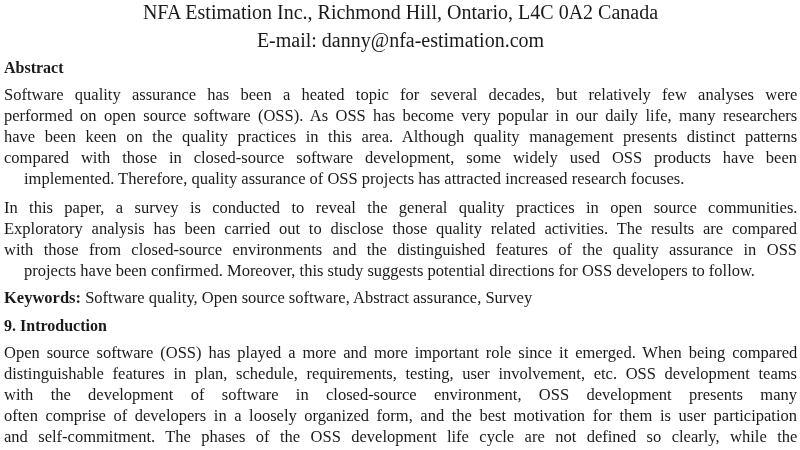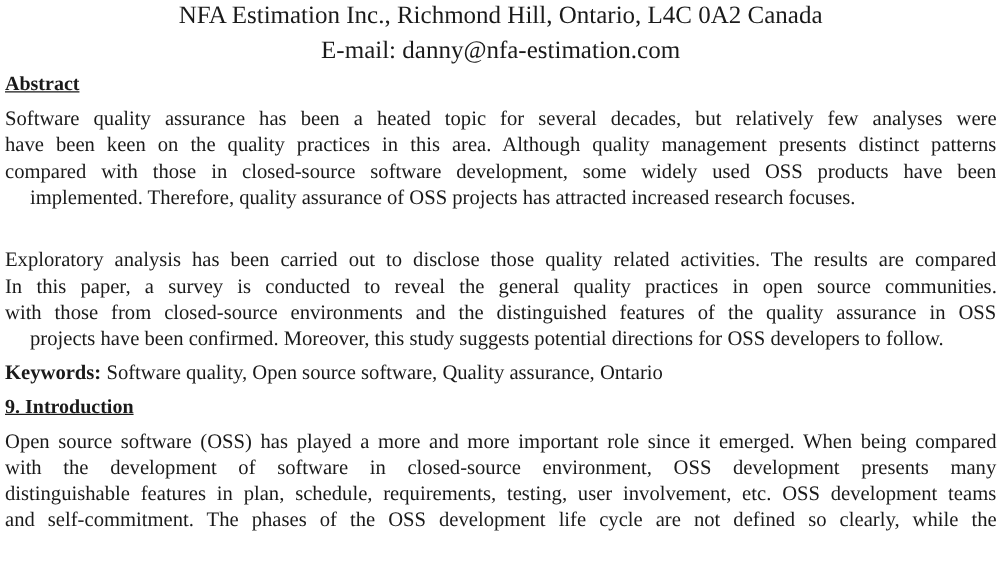--- a/index.html
+++ b/index.html
@@ -29,21 +29,20 @@
     }
     .affil { position: absolute; left: 0; width: 793px; top: 2px; }
     .email { position: absolute; left: 0; width: 793px; top: 30px; text-align: center; }
     .heading {
       position: absolute;
       left: 0;
       font-weight: bold;
       font-size: 16px;
       line-height: 20px;
       white-space: nowrap;
-      text-decoration: underline;
     }
     .h-abstract { top: 58px; }
     .h-intro { top: 316px; }
     .para {
       position: absolute;
       left: 0;
       width: 793px;
       font-size: 16.5px;
       line-height: 21px;
     }
@@ -77,38 +76,40 @@
 
 <div class="page">
 
   <div class="center-line affil">NFA Estimation Inc., Richmond Hill, Ontario, L4C 0A2 Canada</div>
   <div class="center-line email">E-mail: danny@nfa-estimation.com</div>
 
   <div class="heading h-abstract">Abstract</div>
 
   <div class="para p1">
     <span class="line" style="display: block; text-align: left; word-spacing: 7.13333px;">Software quality assurance has been a heated topic for several decades, but relatively few analyses were</span>
+    <span class="line" style="display: block; text-align: left; word-spacing: 3.23529px;">performed on open source software (OSS). As OSS has become very popular in our daily life, many researchers</span>
     <span class="line" style="display: block; text-align: left; word-spacing: 5.46667px;">have been keen on the quality practices in this area. Although quality management presents distinct patterns</span>
     <span class="line" style="display: block; text-align: center; word-spacing: 7.76923px;">compared with those in closed-source software development, some widely used OSS products have been</span>
     <span class="line last">implemented. Therefore, quality assurance of OSS projects has attracted increased research focuses.</span>
   </div>
 
   <div class="para p2">
+    <span class="line" style="display: block; text-align: left; word-spacing: 7.25px;">In this paper, a survey is conducted to reveal the general quality practices in open source communities.</span>
     <span class="line" style="display: block; text-align: left; word-spacing: 4.66667px;">Exploratory analysis has been carried out to disclose those quality related activities. The results are compared</span>
-    <span class="line" style="display: block; text-align: left; word-spacing: 7.25px;">In this paper, a survey is conducted to reveal the general quality practices in open source communities.</span>
     <span class="line" style="display: block; text-align: right; word-spacing: 6.21429px;">with those from closed-source environments and the distinguished features of the quality assurance in OSS</span>
     <span class="line last">projects have been confirmed. Moreover, this study suggests potential directions for OSS developers to follow.</span>
   </div>
 
   <div class="keywords">
-    <span class="kw-label">Keywords:</span><span> Software quality, Open source software, Quality assurance, Ontario</span>
+    <span class="kw-label">Keywords:</span><span> Software quality, Open source software, Abstract assurance, Survey</span>
   </div>
 
   <div class="heading h-intro">9. Introduction</div>
 
   <div class="para p3">
     <span class="line" style="display: block; text-align: left; word-spacing: 2.76471px;">Open source software (OSS) has played a more and more important role since it emerged. When being compared</span>
+    <span class="line" style="display: block; text-align: left; word-spacing: 4.5px;">distinguishable features in plan, schedule, requirements, testing, user involvement, etc. OSS development teams</span>
     <span class="line" style="display: block; text-align: left; word-spacing: 13.1818px;">with the development of software in closed-source environment, OSS development presents many</span>
-    <span class="line" style="display: block; text-align: left; word-spacing: 4.5px;">distinguishable features in plan, schedule, requirements, testing, user involvement, etc. OSS development teams</span>
+    <span class="line" style="display: block; text-align: left; word-spacing: 3.41176px;">often comprise of developers in a loosely organized form, and the best motivation for them is user participation</span>
     <span class="line" style="display: block; text-align: center; word-spacing: 6.3125px;">and self-commitment. The phases of the OSS development life cycle are not defined so clearly, while the</span>
   </div>
 
 </div>
 
 </body></html>

